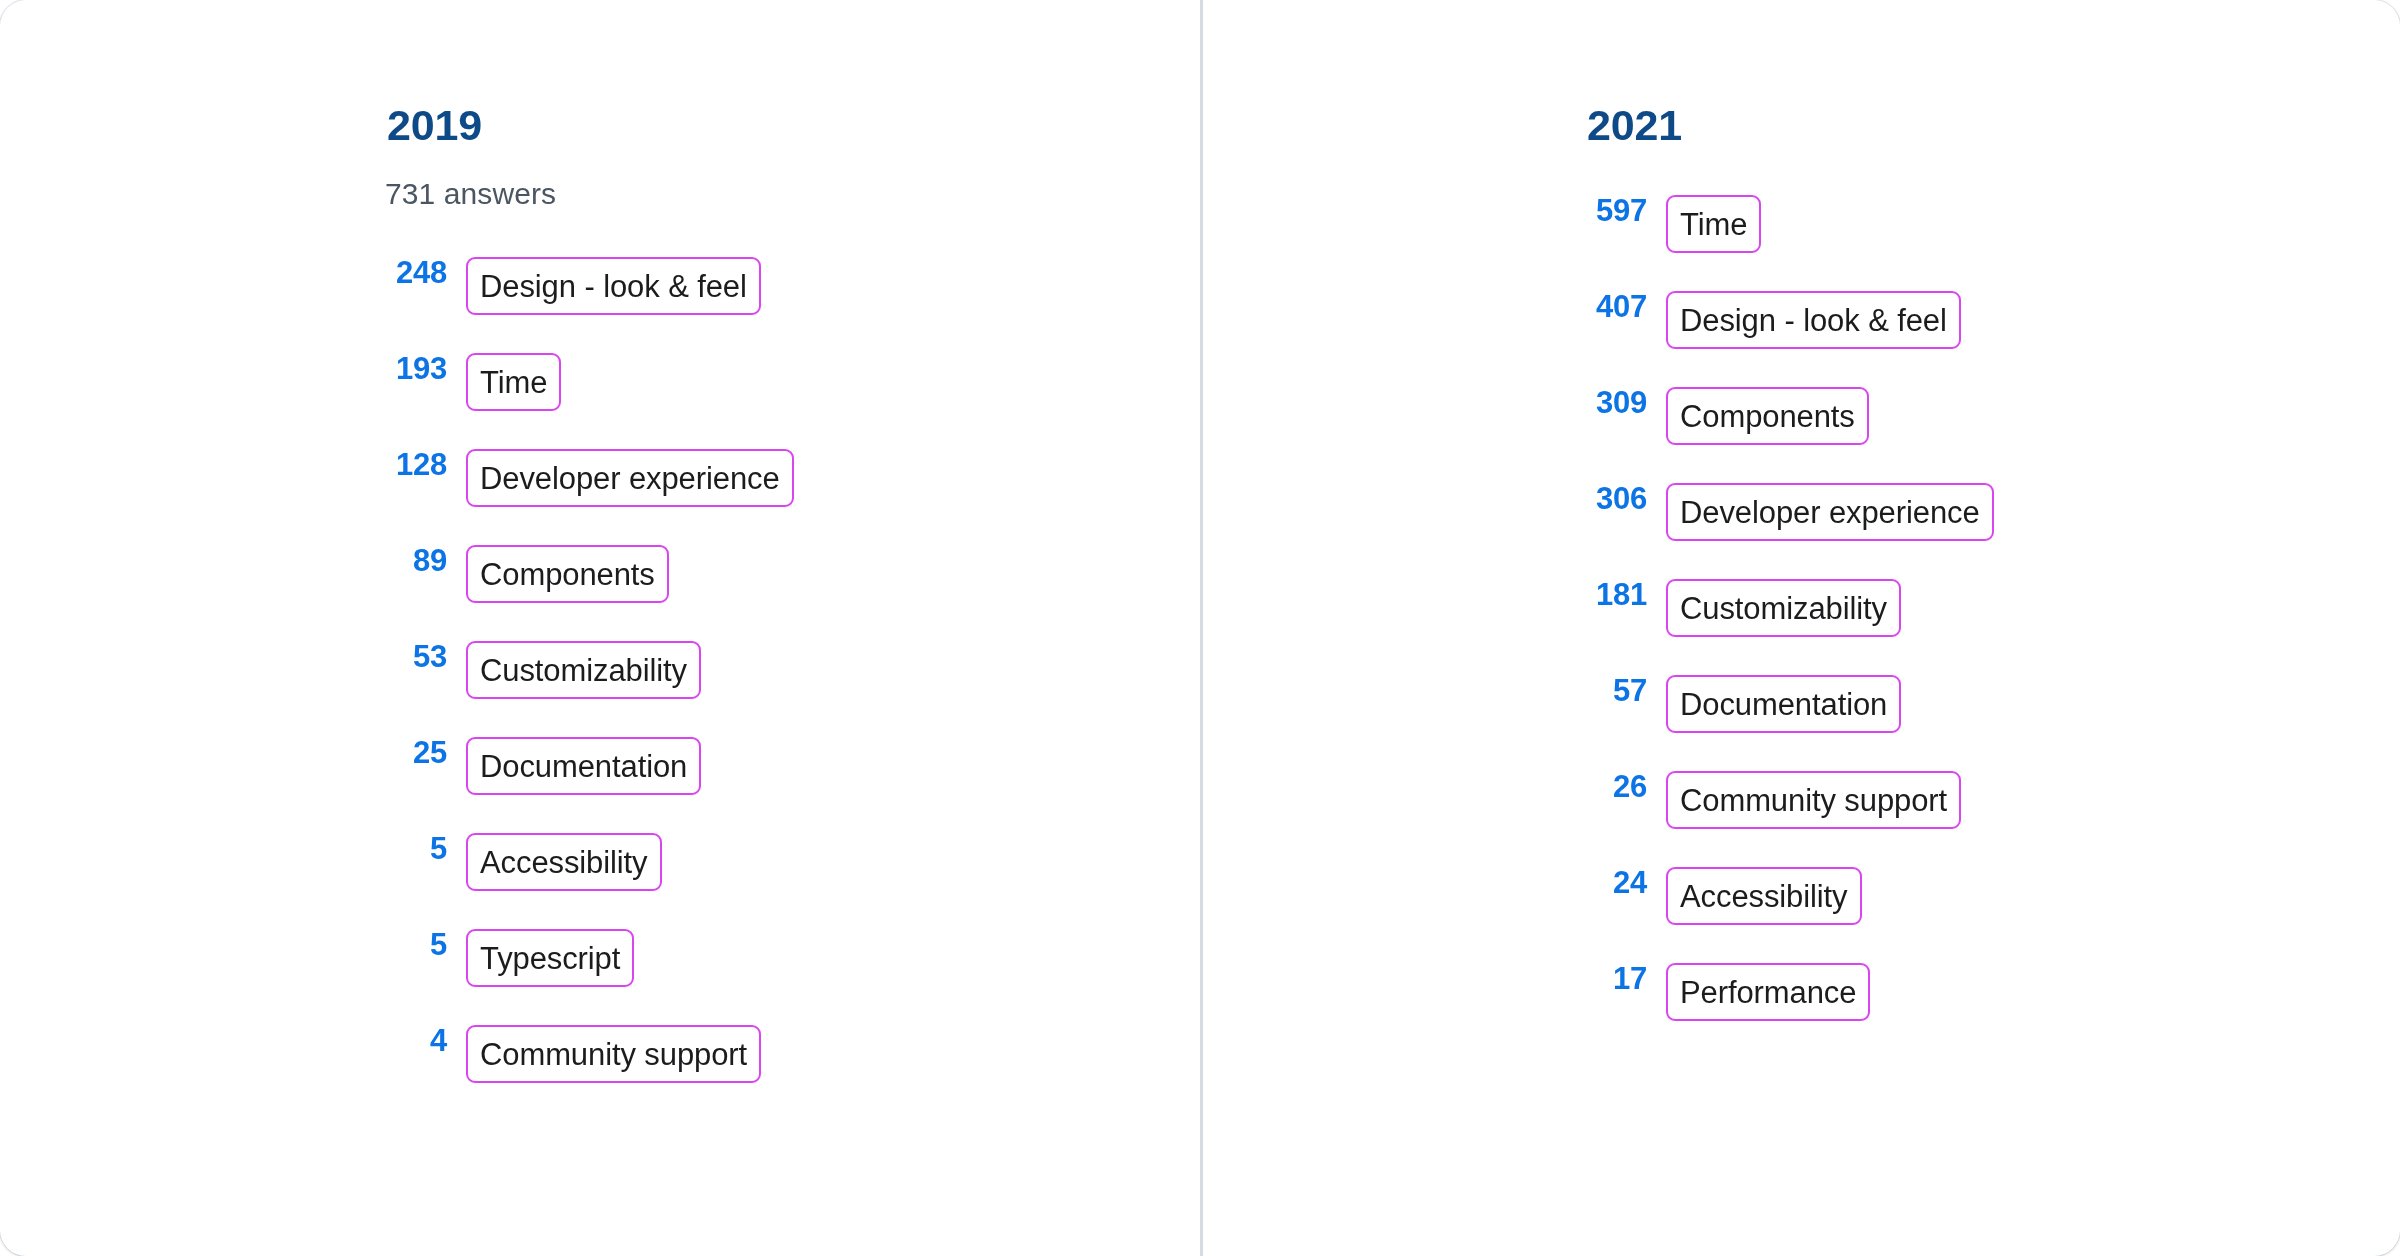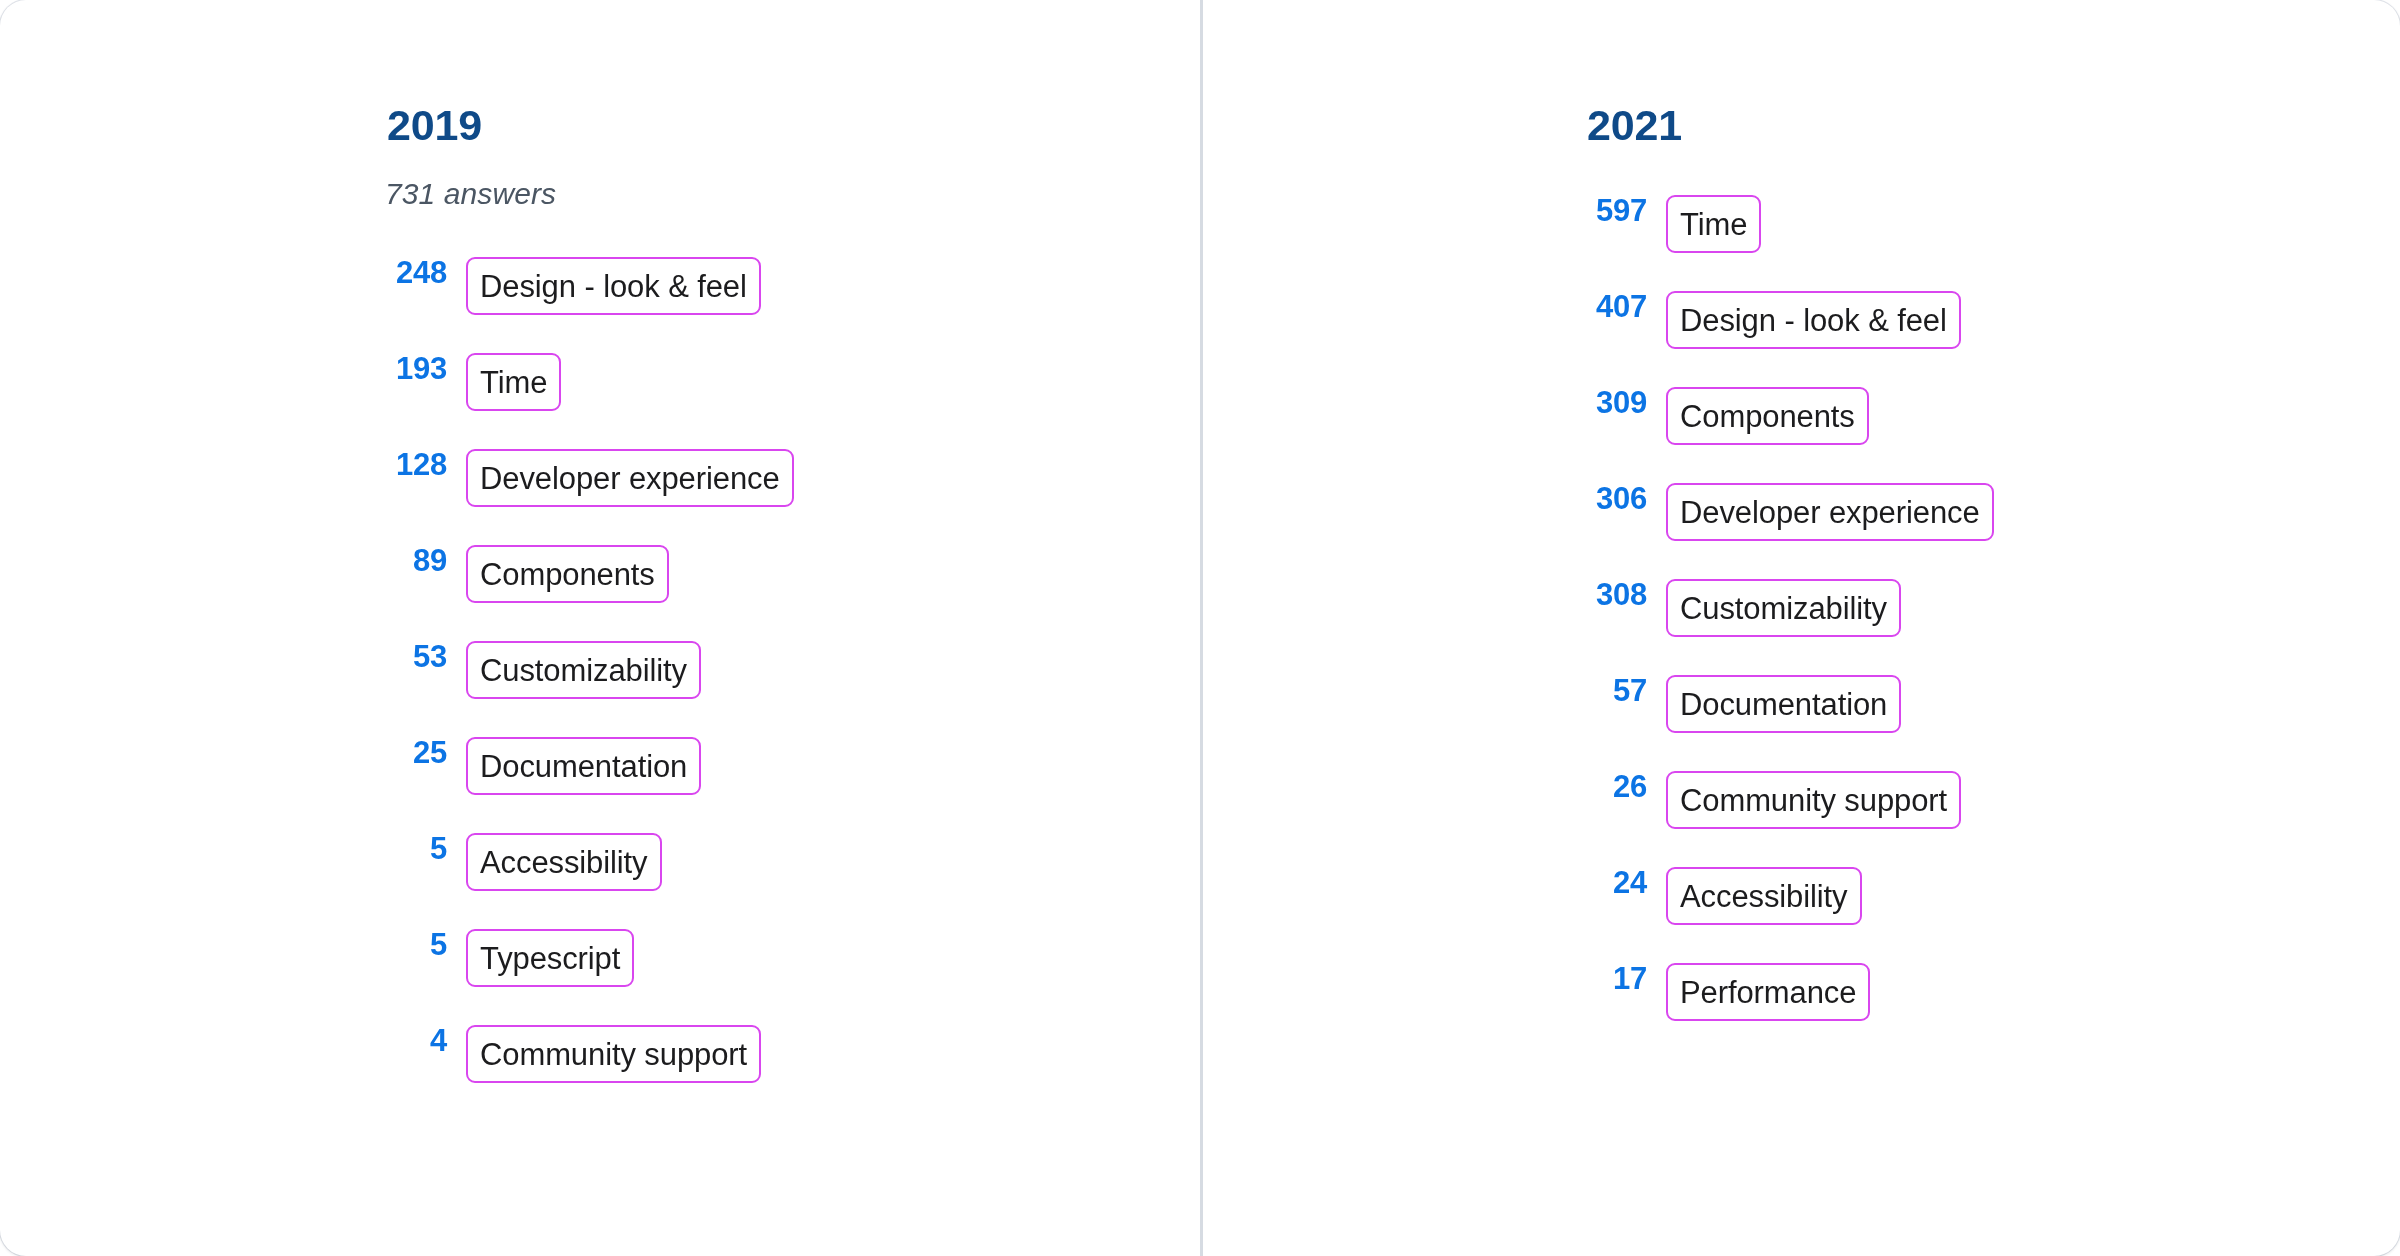--- a/index.html
+++ b/index.html
@@ -49,21 +49,20 @@
     margin: 0 0 0 2px;
   }
 
   .panel-subtitle {
     margin-top: 32px;
     font-size: 30px;
     font-weight: normal;
     color: #4b5663;
     line-height: 1;
     letter-spacing: 0.1px;
-    font-style: italic;
   }
 
   .rows {
     margin-top: 48px;
   }
 
   .row {
     display: flex;
     flex-direction: row;
     align-items: flex-start;
@@ -175,21 +174,21 @@
         <span class="row-count">309</span>
         <span class="row-pill">Components</span>
       </div>
 
       <div class="row">
         <span class="row-count">306</span>
         <span class="row-pill">Developer experience</span>
       </div>
 
       <div class="row">
-        <span class="row-count">308</span>
+        <span class="row-count">181</span>
         <span class="row-pill">Customizability</span>
       </div>
 
       <div class="row">
         <span class="row-count">57</span>
         <span class="row-pill">Documentation</span>
       </div>
 
       <div class="row">
         <span class="row-count">26</span>

